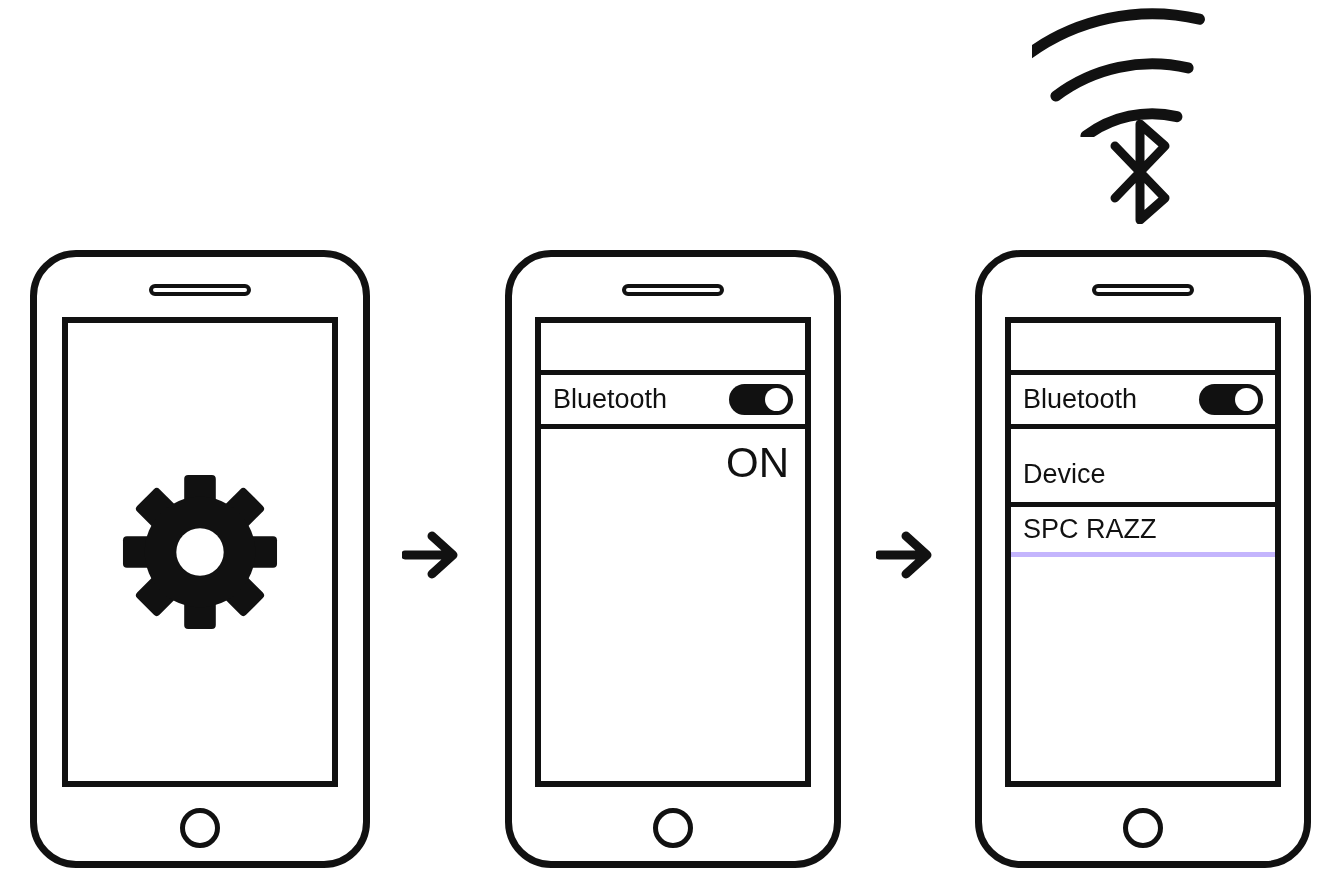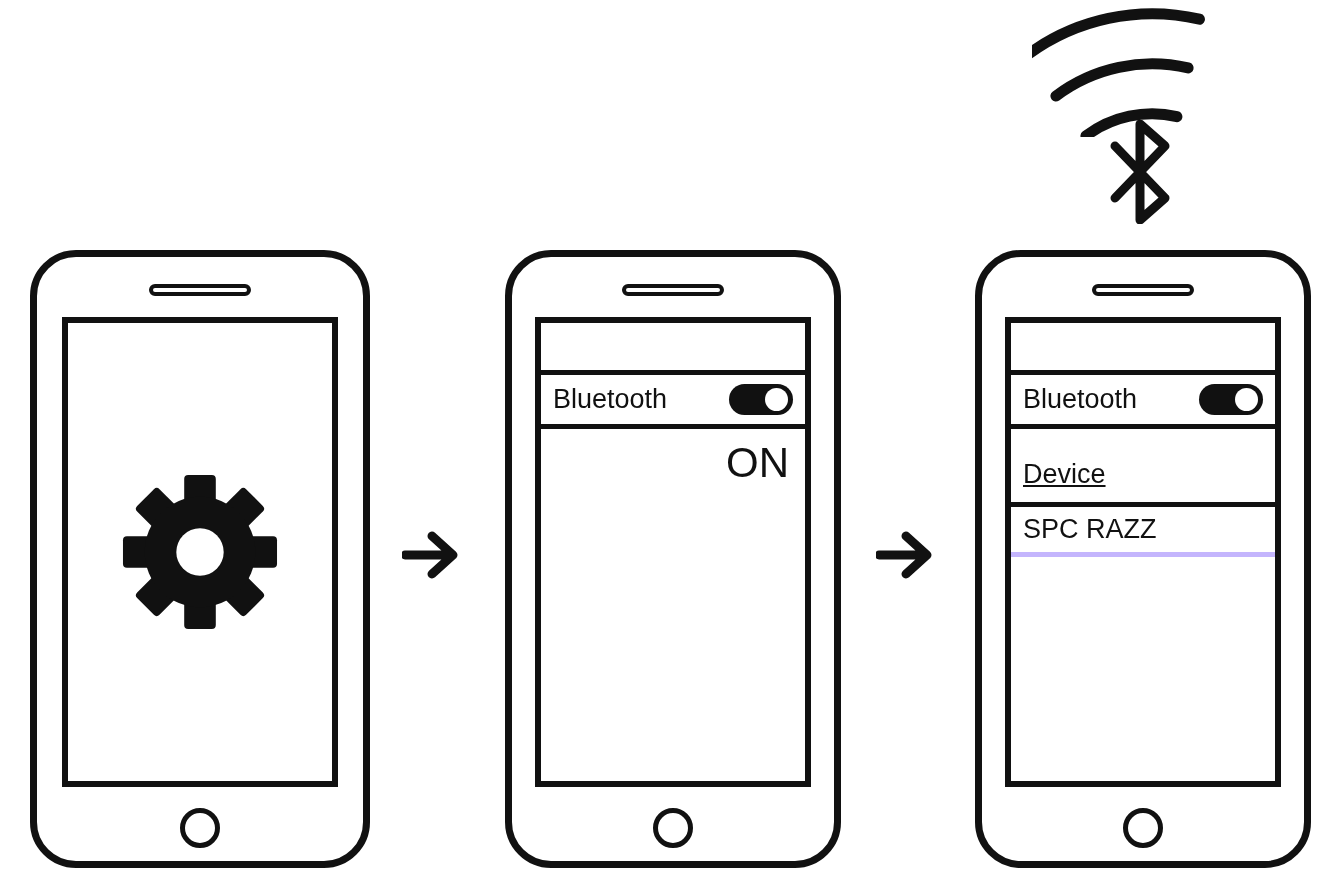--- a/index.html
+++ b/index.html
@@ -29,21 +29,21 @@
   
   .row{box-sizing:border-box;}
   .row-blank{height:52px;border-bottom:5px solid #111;}
   .row-bt{
     height:54px;border-bottom:5px solid #111;
     display:flex;align-items:center;justify-content:space-between;
     padding:4px 12px;font-size:27px;
   }
   .row-device{
     height:78px;border-bottom:5px solid #111;
-    display:flex;align-items:flex-end;padding:0 12px 12px 12px;font-size:27px;text-decoration:underline;
+    display:flex;align-items:flex-end;padding:0 12px 12px 12px;font-size:27px;
   }
   .row-devname{
     height:50px;border-bottom:5px solid #c4b5fd;
     display:flex;align-items:center;padding:0 12px;font-size:27px;
   }
   .status-on{
     text-align:right;padding:10px 16px 0 0;
     font-size:42px;font-weight:400;
   }
   

